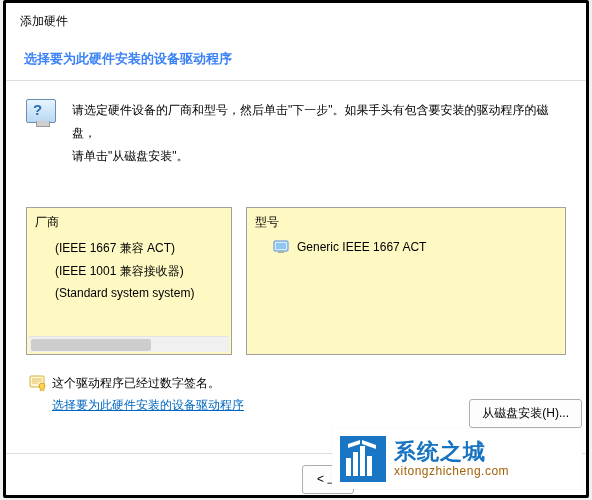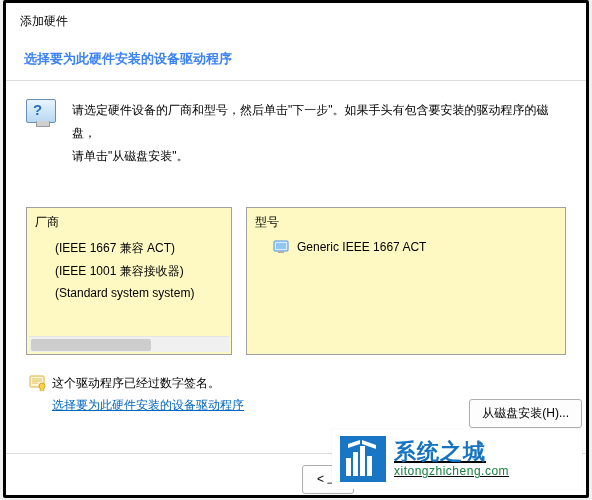--- a/index.html
+++ b/index.html
@@ -204,31 +204,31 @@
       display:flex;
       align-items:center;
       gap:8px;
       padding: 4px 8px;
       box-shadow: 0 0 0 1px rgba(0,0,0,0.02);
     }
     .wm-logo {
       width:46px; height:46px;
       flex:0 0 auto;
     }
-    .wm-text { display:flex; flex-direction:column;text-decoration:underline; }
+    .wm-text { display:flex; flex-direction:column; }
     .wm-title {
       font-size: 22px;
       font-weight: bold;
       color:#1573c2;
       letter-spacing: 1px;
       line-height: 1.1;
     }
     .wm-url {
       font-size:12px;
-      color:#15803d;
+      color:#a16207;
       text-align:right;
       letter-spacing: 0.5px;
     }
   </style>
 </head>
 <body>
 
 <div class="dialog">
   <div class="header">
     <div class="title">添加硬件</div>

